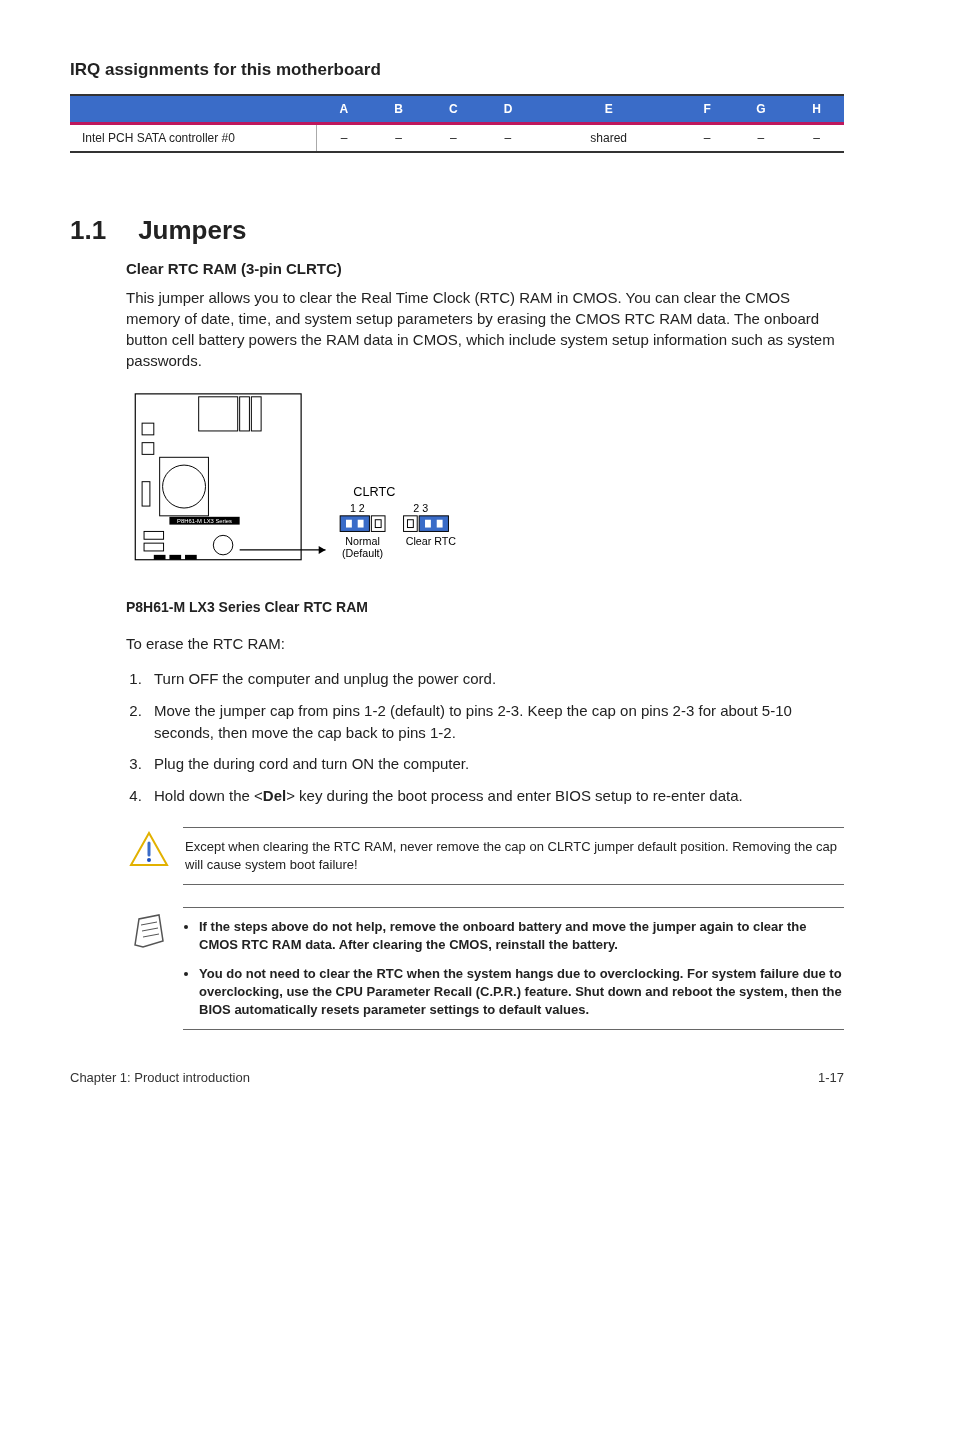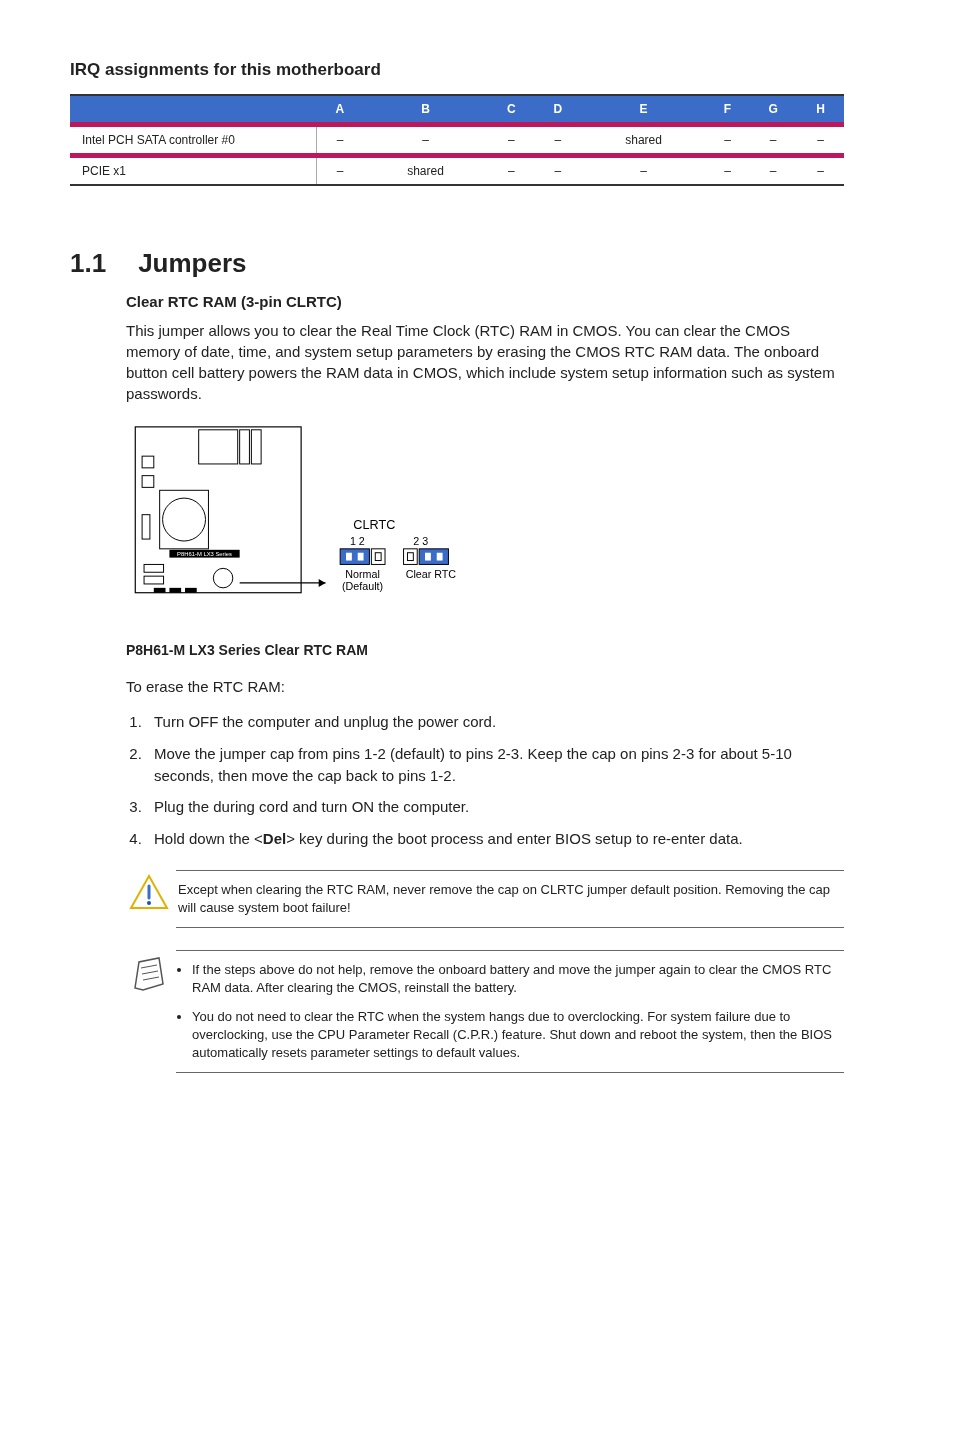--- a/index.html
+++ b/index.html
@@ -29,21 +29,21 @@
     border-bottom: 2px solid #333;
   }
   table.irq th {
     background: #3a6cc8;
     color: #fff;
     font-weight: bold;
     padding: 6px 4px;
     text-align: center;
   }
   table.irq td {
-    border-top: 5px solid #be185d;
+    border-top: 3px solid #be185d;
     padding: 6px 4px;
     text-align: center;
   }
   table.irq td.rowlabel {
     text-align: left;
     padding-left: 12px;
     border-right: 1px solid #aaa;
     width: 230px;
   }
   .h1-section {
@@ -74,37 +74,37 @@
     font-size: 15px;
     line-height: 1.4;
     margin: 0 0 14px 0;
   }
   .diagram-block {
     margin: 18px 0 8px 0;
   }
   .diagram-caption {
     font-weight: bold;
     font-size: 14px;
-    margin-top: 16px;
+    margin-top: 6px;
     margin-bottom: 18px;
   }
   ol.steps {
     font-size: 15px;
     line-height: 1.45;
     padding-left: 20px;
     margin: 0 0 20px 0;
   }
   ol.steps li {
     margin-bottom: 10px;
     padding-left: 8px;
   }
   .callout {
     display: flex;
     align-items: flex-start;
-    gap: 4px;
+    gap: 11px;
     margin-left: 56px;
     margin-bottom: 22px;
   }
   .callout-icon {
     flex: 0 0 46px;
     display: flex;
     justify-content: center;
     padding-top: 4px;
   }
   .callout-content {
@@ -114,20 +114,21 @@
     padding: 10px 2px;
     font-size: 13px;
     line-height: 1.4;
   }
   .callout-content ul {
     margin: 0;
     padding-left: 14px;
   }
   .callout-content li {
     margin-bottom: 10px;
+    font-weight: bold;
   }
   .callout-content li:last-child {
     margin-bottom: 0;
   }
   .footer {
     display: flex;
     justify-content: space-between;
     font-size: 13px;
     margin-top: 40px;
     color: #333;
@@ -162,31 +163,20 @@
         <td class="rowlabel">Intel PCH SATA controller #0</td>
         <td>–</td>
         <td>–</td>
         <td>–</td>
         <td>–</td>
         <td>shared</td>
         <td>–</td>
         <td>–</td>
         <td>–</td>
       </tr>
-      <tr>
-        <td class="rowlabel">PCIE x1</td>
-        <td>–</td>
-        <td>shared</td>
-        <td>–</td>
-        <td>–</td>
-        <td>–</td>
-        <td>–</td>
-        <td>–</td>
-        <td>–</td>
-      </tr>
     </tbody>
   </table>
 
   <div class="h1-section">
     <span class="h1-num">1.1</span>
     <span class="h1-title">Jumpers</span>
   </div>
 
   <div class="indent">
     <div class="bold-sub">Clear RTC RAM (3-pin CLRTC)</div>
@@ -274,13 +264,17 @@
       </svg>
     </div>
     <div class="callout-content">
       <ul>
         <li>If the steps above do not help, remove the onboard battery and move the jumper again to clear the CMOS RTC RAM data. After clearing the CMOS, reinstall the battery.</li>
         <li>You do not need to clear the RTC when the system hangs due to overclocking. For system failure due to overclocking, use the CPU Parameter Recall (C.P.R.) feature. Shut down and reboot the system, then the BIOS automatically resets parameter settings to default values.</li>
       </ul>
     </div>
   </div>
 
+  <div class="footer">
+    <span>Chapter 1: Product introduction</span>
+    <span>1-17</span>
+  </div>
 </div>
 
 </body></html>

